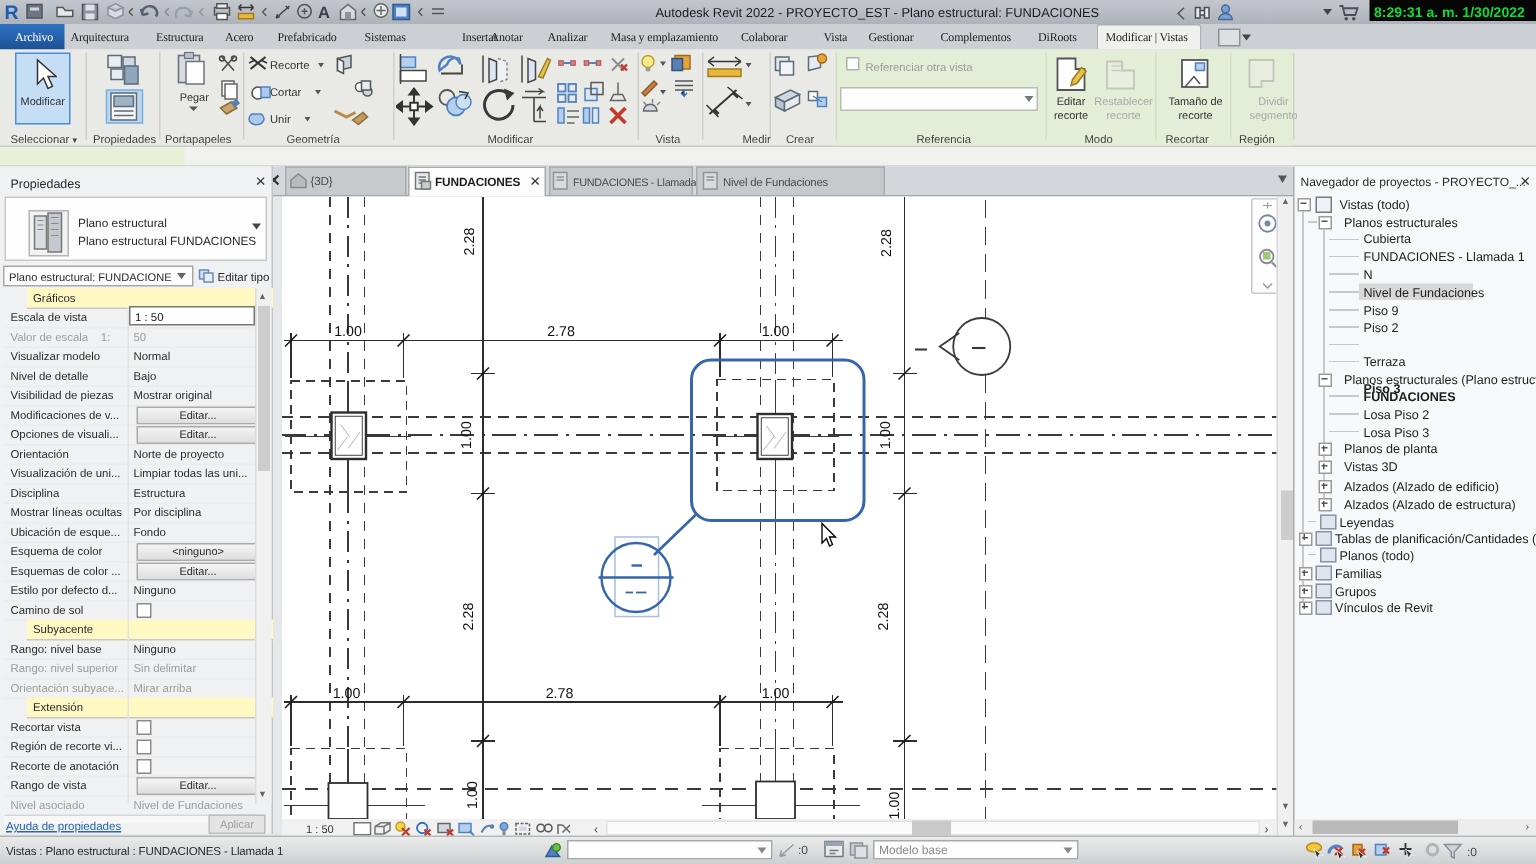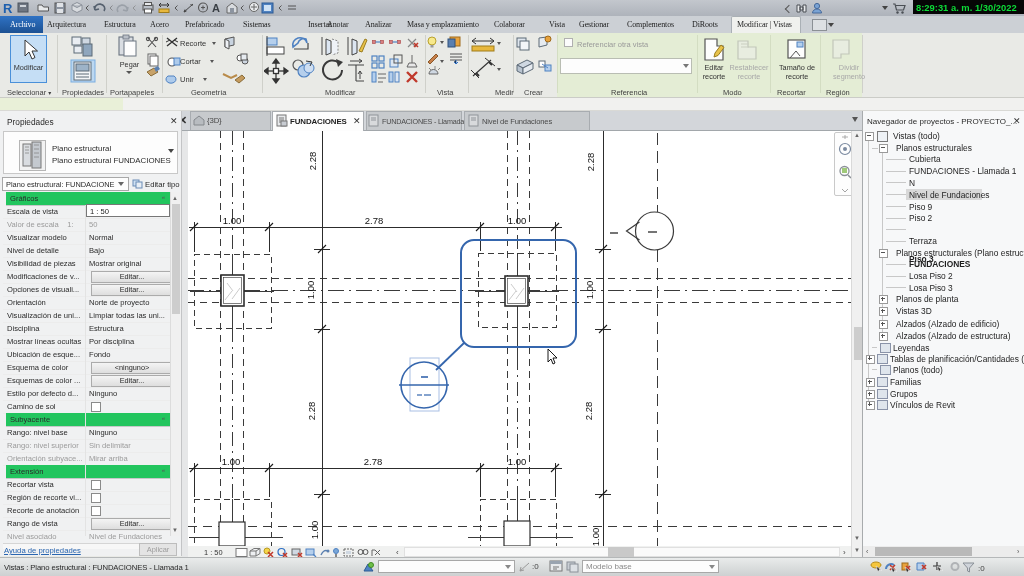--- a/index.html
+++ b/index.html
@@ -4,21 +4,21 @@
 <style>
 html,body{margin:0;padding:0;}
 #app{position:relative;width:1024px;height:576px;overflow:hidden;background:#e9eae6;font-family:"Liberation Sans",sans-serif;}
 .abs{position:absolute;}
 .lbl{position:absolute;font-size:7.5px;color:#3f3f3f;white-space:nowrap;}
 .mitem{position:absolute;top:16px;height:33px;line-height:17px;font-size:8px;letter-spacing:-0.12px;color:#1e1e1e;white-space:nowrap;font-family:Liberation Serif, serif;}
 .prow{position:absolute;left:3px;width:167px;height:13px;font-size:7.6px;color:#2a2a2a;white-space:nowrap;overflow:hidden;}
 .prow .pl{position:absolute;left:4px;top:2px;}
 .prow .pv{position:absolute;left:86px;top:2px;}
 .psep{border-bottom:1px solid #ececec;}
-.phead{position:absolute;left:6px;width:167px;height:13px;background:#22c55e;font-size:7.6px;color:#2a2a2a;border-bottom:1px solid #c6c8c9;}
+.phead{position:absolute;left:18px;width:167px;height:13px;background:#fef9c3;font-size:7.6px;color:#2a2a2a;border-bottom:1px solid #c6c8c9;}
 .pbtn{position:absolute;left:88px;top:1px;width:80px;height:10px;background:linear-gradient(#f4f4f4,#dedede);border:1px solid #ababab;font-size:7.3px;text-align:center;line-height:10px;color:#2a2a2a;}
 .trow{position:absolute;font-size:8.6px;color:#1e1e1e;white-space:nowrap;}
 .sep{position:absolute;top:35px;height:58px;width:1px;background:#cfd0ca;}
 </style>
 </head>
 <body>
 <div id="app">
 
 <div class="abs" style="left:0;top:0;width:1024px;height:16px;background:linear-gradient(#c3c7cd,#aeb3bb);"></div>
 <div class="abs" style="left:0;top:0;width:1024px;height:16px;" id="qat">
@@ -58,20 +58,21 @@
  <g transform="translate(249,2)">
           <circle cx="5" cy="5" r="4.5" fill="#e9ebed" stroke="#666"></circle>
           <path d="M2 5 h6 M5 2 v6" stroke="#666"></path>
         </g>
  <rect x="262" y="3" width="11" height="10" fill="#4f82c2" stroke="#2c5a94"></rect>
         <rect x="264" y="5" width="7" height="6" fill="#cfe2f5"></rect>
  <path d="M279 8 l2.5 -2.5 M279 8 l2.5 2.5" stroke="#555" fill="none"></path>
  <path d="M288 6 h8 M288 9 h8" stroke="#555"></path>
 </svg>
 </div>
+<div class="abs" style="left:437px;top:3px;font-size:8.6px;color:#1c1c1c;white-space:nowrap;">Autodesk Revit 2022 - PROYECTO_EST - Plano estructural: FUNDACIONES</div>
 <div class="abs" style="left:786px;top:6px;width:5px;height:5px;border-top:1.5px solid #555;border-left:1.5px solid #555;transform:rotate(-45deg);"></div>
 <svg class="abs" style="left:795px;top:3px;" width="13" height="11" viewBox="0 0 13 11">
  <path d="M2 2 h3 v7 h-3 z M8 2 h3 v7 h-3 z M5 4 h3 v3 h-3 z" fill="#e8eaec" stroke="#4a4f55" stroke-width="1"></path>
 </svg>
 <svg class="abs" style="left:811px;top:2px;" width="12" height="12" viewBox="0 0 12 12">
  <circle cx="6" cy="4" r="2.6" fill="#7aa3d4" stroke="#46699a"></circle>
  <path d="M1.5 11 a4.5 4 0 0 1 9 0 z" fill="#7aa3d4" stroke="#46699a"></path>
 </svg>
 <svg class="abs" style="left:892px;top:3px;" width="14" height="11" viewBox="0 0 14 11">
  <path d="M1 1 h2 l1.5 6 h7 l1.5 -4.5 h-9" fill="none" stroke="#4a4f55" stroke-width="1.2"></path>

